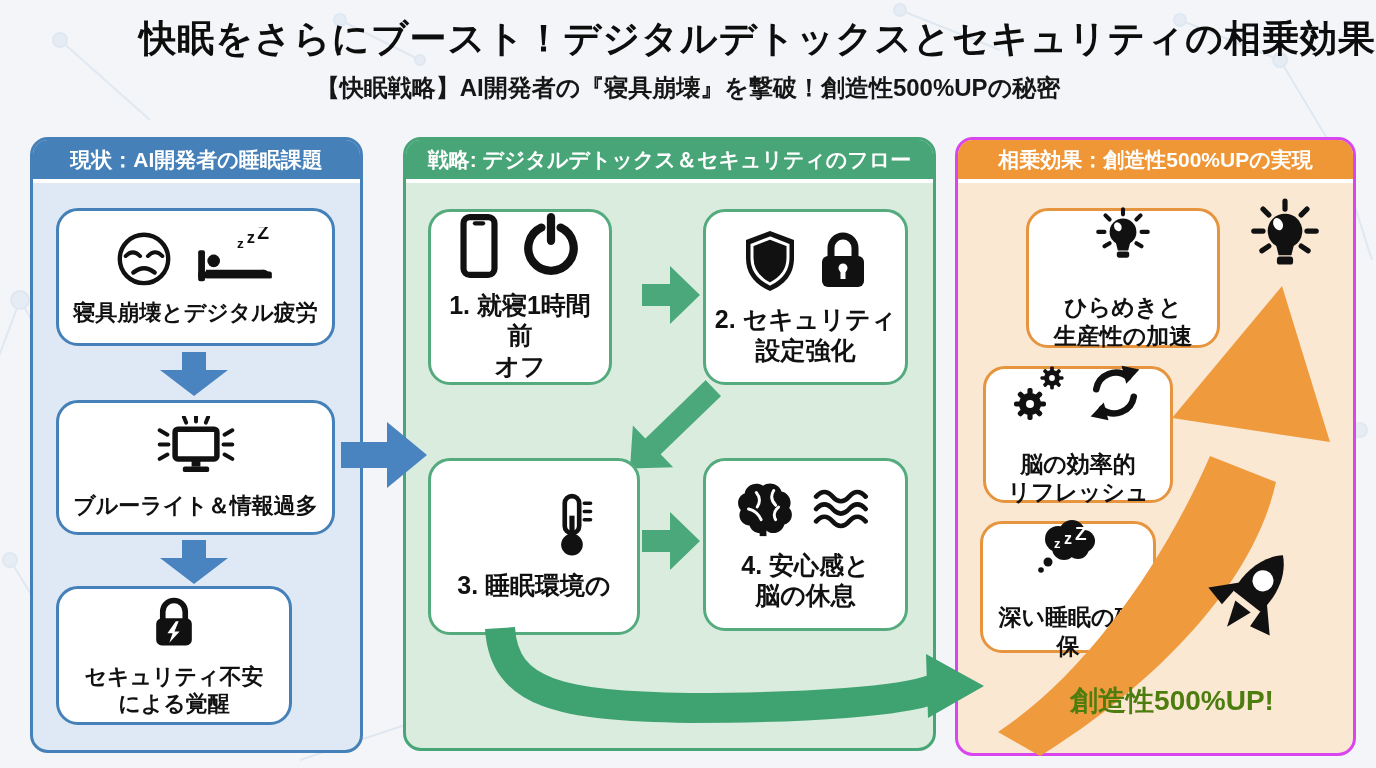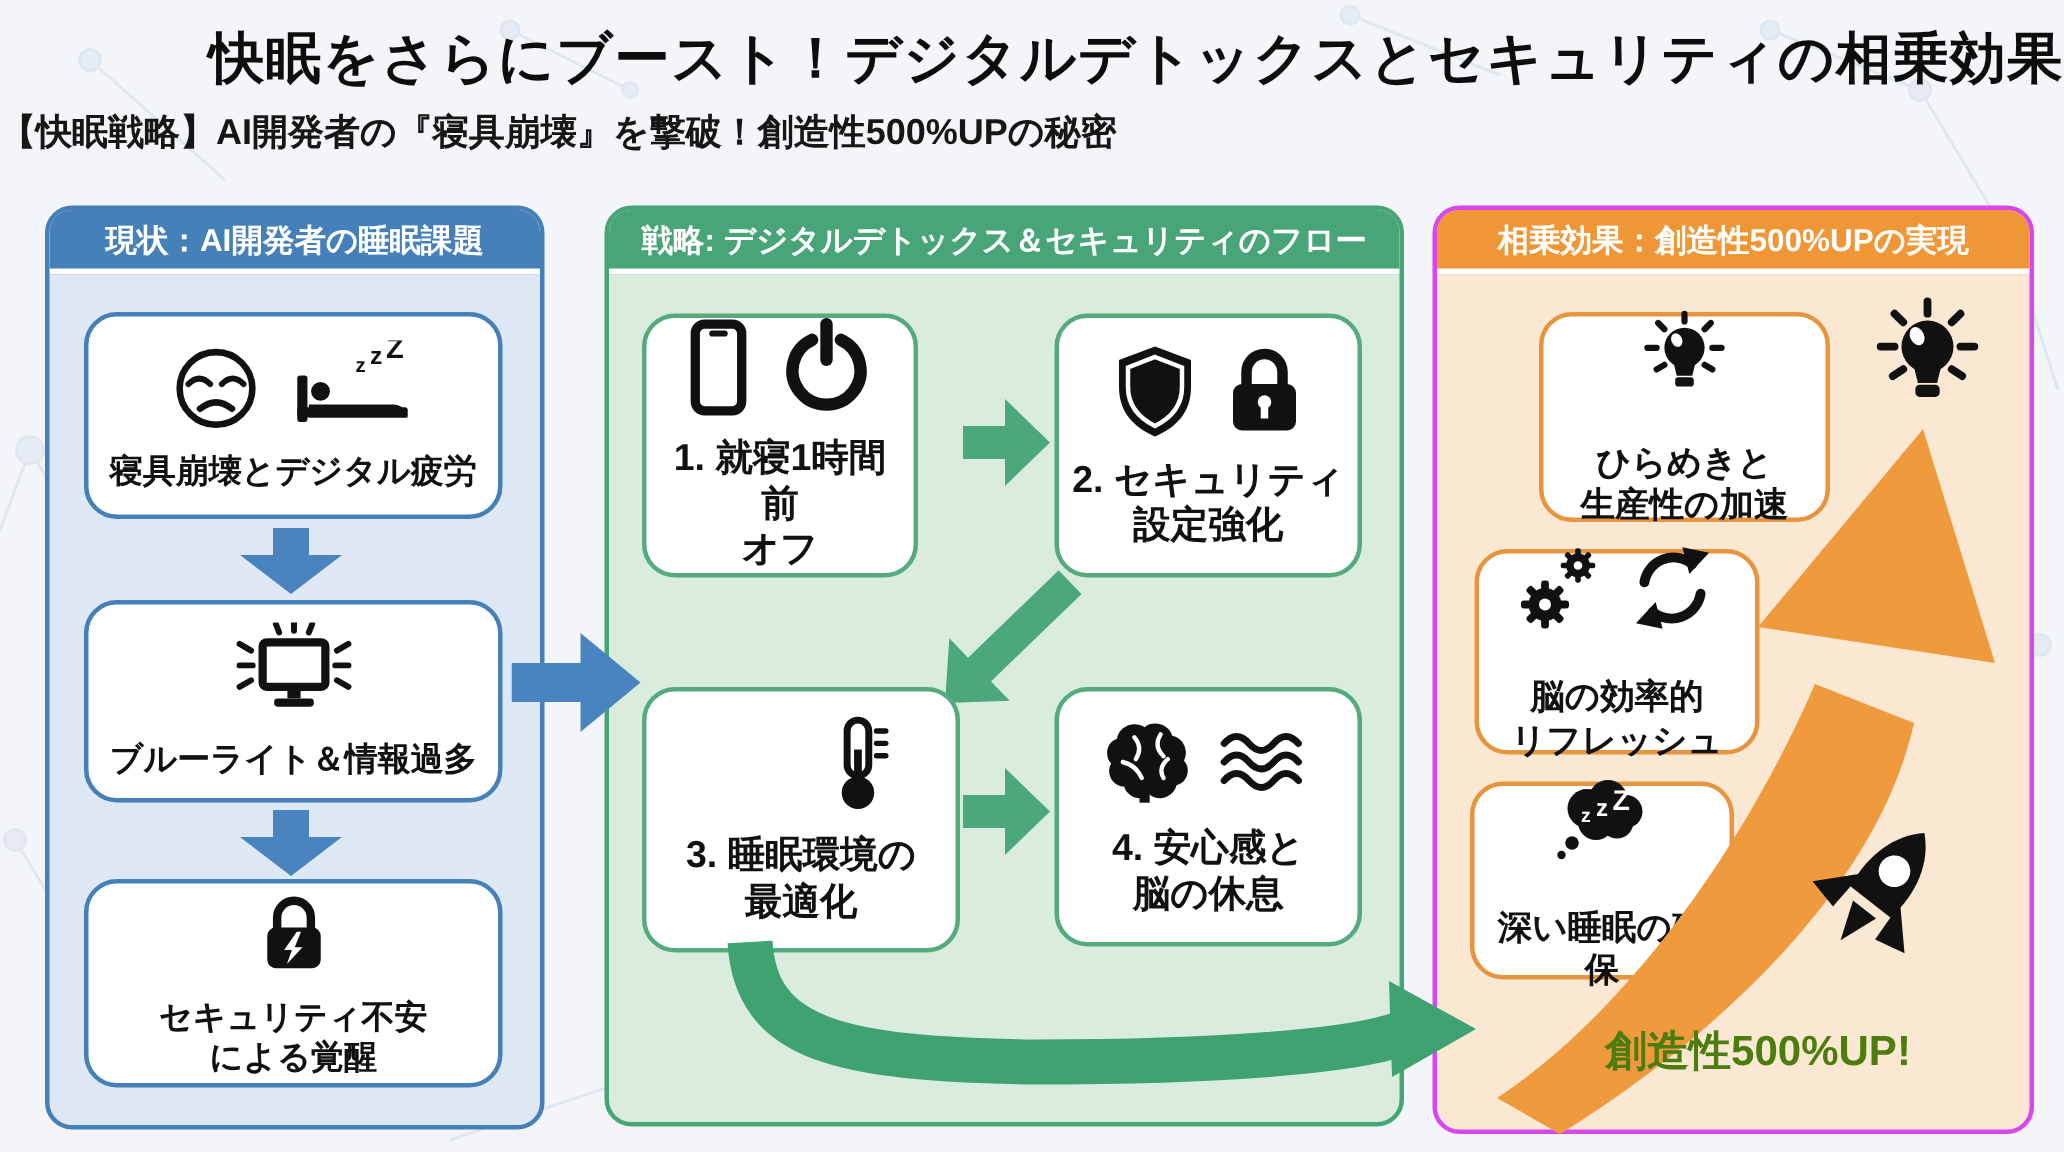--- a/index.html
+++ b/index.html
@@ -1,20 +1,20 @@
 <!DOCTYPE html>
 <html><head>
 <meta charset="utf-8">
 <style>
   html,body{margin:0;padding:0;}
   body{width:1376px;height:768px;background:#f3f5f8;font-family:"Liberation Sans","DejaVu Sans",sans-serif;overflow:hidden;position:relative;}
   .canvas{position:absolute;inset:0;width:1376px;height:768px;}
   .bg-net{position:absolute;inset:0;z-index:0;}
   .title{position:absolute;left:0;top:14px;width:100%;text-align:right;font-size:37px;font-weight:900;color:#0d0d0d;letter-spacing:1px;z-index:3;}
-  .subtitle{position:absolute;left:0;top:72px;width:100%;font-size:24px;font-weight:800;color:#161616;z-index:3;}
+  .subtitle{position:absolute;left:0;top:72px;width:100%;text-align:center;font-size:24px;font-weight:800;color:#161616;z-index:3;}
   .panel{position:absolute;border-radius:18px;overflow:hidden;z-index:0;}
   .panel.blue{left:30px;top:137px;width:327px;height:610px;background:#dfe9f5;border:3px solid #4580b8;}
   .panel.green{left:403px;top:137px;width:527px;height:608px;background:#d9ecdd;border:3px solid #47a577;}
   .panel.orange{left:955px;top:137px;width:395px;height:613px;background:#fae8d3;border:3px solid #d946ef;}
   .panel-header{position:absolute;left:0;top:0;width:100%;height:43px;display:flex;align-items:center;justify-content:center;color:#fff;font-size:21px;font-weight:800;border-bottom:4px solid #fff;box-sizing:border-box;}
   .panel.blue .panel-header{background:#4580b8;}
   .panel.green .panel-header{background:#47a577;}
   .panel.orange .panel-header{background:#ef9637;}
   .box{position:absolute;background:#fff;border-radius:22px;display:flex;flex-direction:column;align-items:center;justify-content:center;gap:7px;z-index:2;box-sizing:border-box;padding:6px 8px;}
   .box.b-blue{border:3px solid #4580b8;}
@@ -130,21 +130,21 @@
       <div class="label fs22">
         <span class="ln">ブルーライト＆情報過多</span>
 
       </div>
     </div>
 
     <svg class="arrow-abs" style="left:125px;top:400px;" width="72" height="44" viewBox="0 0 72 44">
         <polygon points="24,0 48,0 48,18 70,18 36,44 2,18 24,18" fill="#4a84c0"></polygon>
       </svg>
 
-    <div class="box b-blue" style="left:23px;top:446px;width:279px;height:139px;">
+    <div class="box b-blue" style="left:23px;top:446px;width:236px;height:139px;">
       <div class="icons">
         <span>
           <svg width="60" height="60" viewBox="0 0 64 64">
               <path d="M20 28 v-8 a12 12 0 0 1 24 0 v8" fill="none" stroke="#111" stroke-width="6"></path>
               <rect x="13" y="27" width="38" height="29" rx="6" fill="#111"></rect>
               <polygon points="34,30 25,43 30.5,43 27,53 38,41 32.5,41 37,30" fill="#fff"></polygon>
             </svg>
         </span>
       </div>
       <div class="label fs22">
@@ -224,21 +224,20 @@
           <svg width="42" height="66" viewBox="0 0 40 64">
               <rect x="12" y="3" width="14" height="36" rx="7" fill="none" stroke="#111" stroke-width="4.5"></rect>
               <circle cx="19" cy="50" r="10.5" fill="#111"></circle>
               <rect x="16.5" y="22" width="5" height="26" fill="#111"></rect>
               <path d="M31 10 h6 M31 18 h6 M31 26 h6" stroke="#111" stroke-width="3.5" stroke-linecap="round"></path>
             </svg>
         </span>
       </div>
       <div class="label fs25">
         <span class="ln">3. 睡眠環境の</span>
-        <span class="ln">最適化</span>
       </div>
     </div>
 
     <svg class="arrow-abs" style="left:236px;top:368px;" width="60" height="66" viewBox="0 0 60 66">
         <polygon points="0,22 28,22 28,4 58,33 28,62 28,44 0,44" fill="#4aa87b"></polygon>
       </svg>
 
     <div class="box b-green" style="left:297px;top:318px;width:205px;height:173px;">
       <div class="icons">
         <span>

